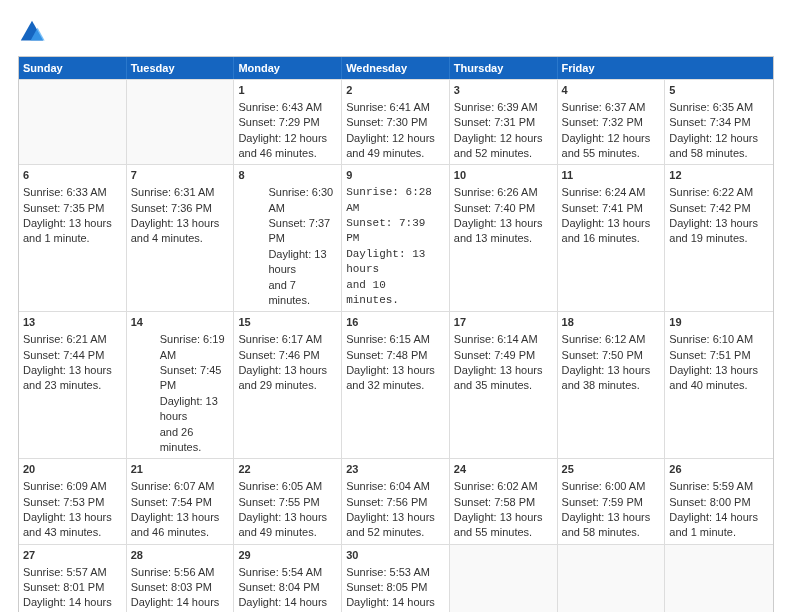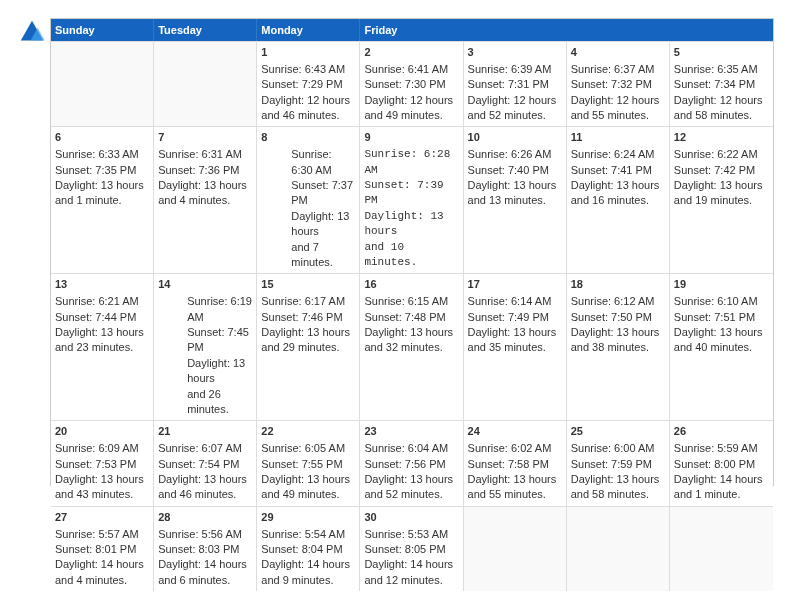--- a/index.html
+++ b/index.html
@@ -8,21 +8,21 @@
       height: 612px;
       font-family: Arial, sans-serif;
       background: #fff;
       overflow: hidden;
     }
     .page {
       width: 792px;
       height: 496px;
       padding: 18px 18px 10px 18px;
       display: flex;
-      flex-direction: row;
+      flex-direction: column;
     }
     .header {
       display: flex;
       justify-content: space-between;
       align-items: flex-start;
       margin-bottom: 10px;
     }
     .logo {
       display: flex;
       align-items: center;
@@ -127,20 +127,22 @@
       <div class="month-title"></div>
       <div class="subtitle"></div>
     </div>
   </div>
 
   <div class="calendar">
     <div class="cal-header">
     <div class="cal-header-cell">Sunday</div>
         <div class="cal-header-cell">Tuesday</div>
         <div class="cal-header-cell">Monday</div>
+        <div class="cal-header-cell">Wednesday</div>
+        <div class="cal-header-cell">Thursday</div>
         <div class="cal-header-cell">Friday</div>
       </div>
     <div class="cal-body">
     <div class="cal-row">
           <div class="cal-cell empty"></div>
           <div class="cal-cell empty"></div>
           <div class="cal-cell">
             <span class="day-num">1</span>
             <div class="cell-info" style="white-space: pre-line;">Sunrise: 6:43 AM
 Sunset: 7:29 PM

